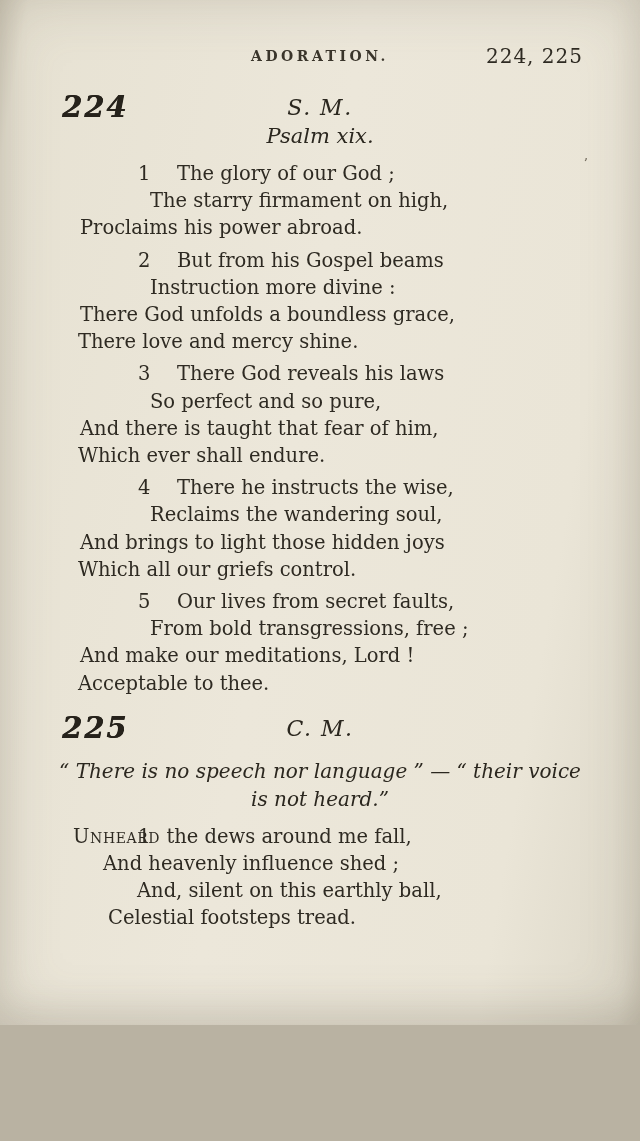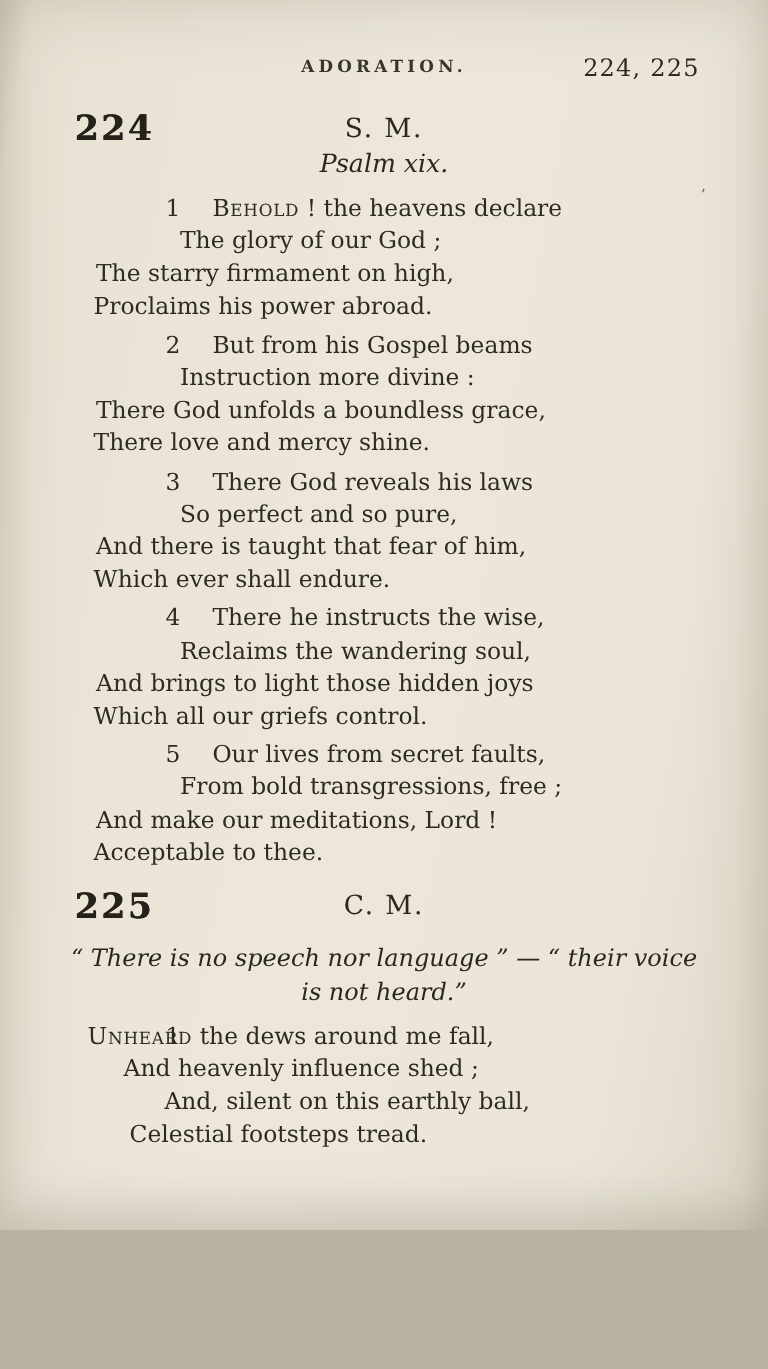--- a/index.html
+++ b/index.html
@@ -19,21 +19,21 @@
   .running-head{position:relative;height:24px;margin:0 0 24px 0;}
   .head-title{
     position:absolute;left:0;right:0;top:4px;text-align:center;
     font-size:14px;letter-spacing:3.5px;color:#3a352b;font-weight:600;
   }
   .head-pages{
     position:absolute;right:57px;top:0;
     font-size:20px;letter-spacing:1px;color:#2e2a22;
   }
   
-  .hymn-head{position:relative;text-align:center;height:32px;}
+  .hymn-head{position:relative;text-align:center;height:32px;font-style:italic;}
   .hymn-no{
     position:absolute;left:62px;top:-2px;
     font-size:29px;font-weight:700;letter-spacing:2px;color:#26221b;
     text-shadow:.4px 0 0 #26221b;
   }
   .hymn-meter{font-size:22px;letter-spacing:1.5px;line-height:32px;color:#2b271f;}
   .hymn-subtitle{
     text-align:center;font-style:italic;font-size:21px;
     margin-top:0;margin-bottom:12px;color:#2b271f;
   }
@@ -73,21 +73,20 @@
 
   <div class="hymn1">
     <div class="hymn-head">
       <span class="hymn-no">224</span>
       <span class="hymn-meter">S. M.</span>
     </div>
     <div class="hymn-subtitle">Psalm xix.</div>
     <div class="verses h224" id="verses-224">
         <div class="verse">
           <span class="vnum">1</span>
-          <div class="vline"><span class="smallcaps">Behold</span> ! the heavens declare</div>
           <div class="vline">The glory of our God ;</div>
           <div class="vline">The starry firmament on high,</div>
           <div class="vline">Proclaims his power abroad.</div>
         </div>
         <div class="verse">
           <span class="vnum">2</span>
           <div class="vline">But from his Gospel beams</div>
           <div class="vline">Instruction more divine :</div>
           <div class="vline">There God unfolds a boundless grace,</div>
           <div class="vline">There love and mercy shine.</div>

